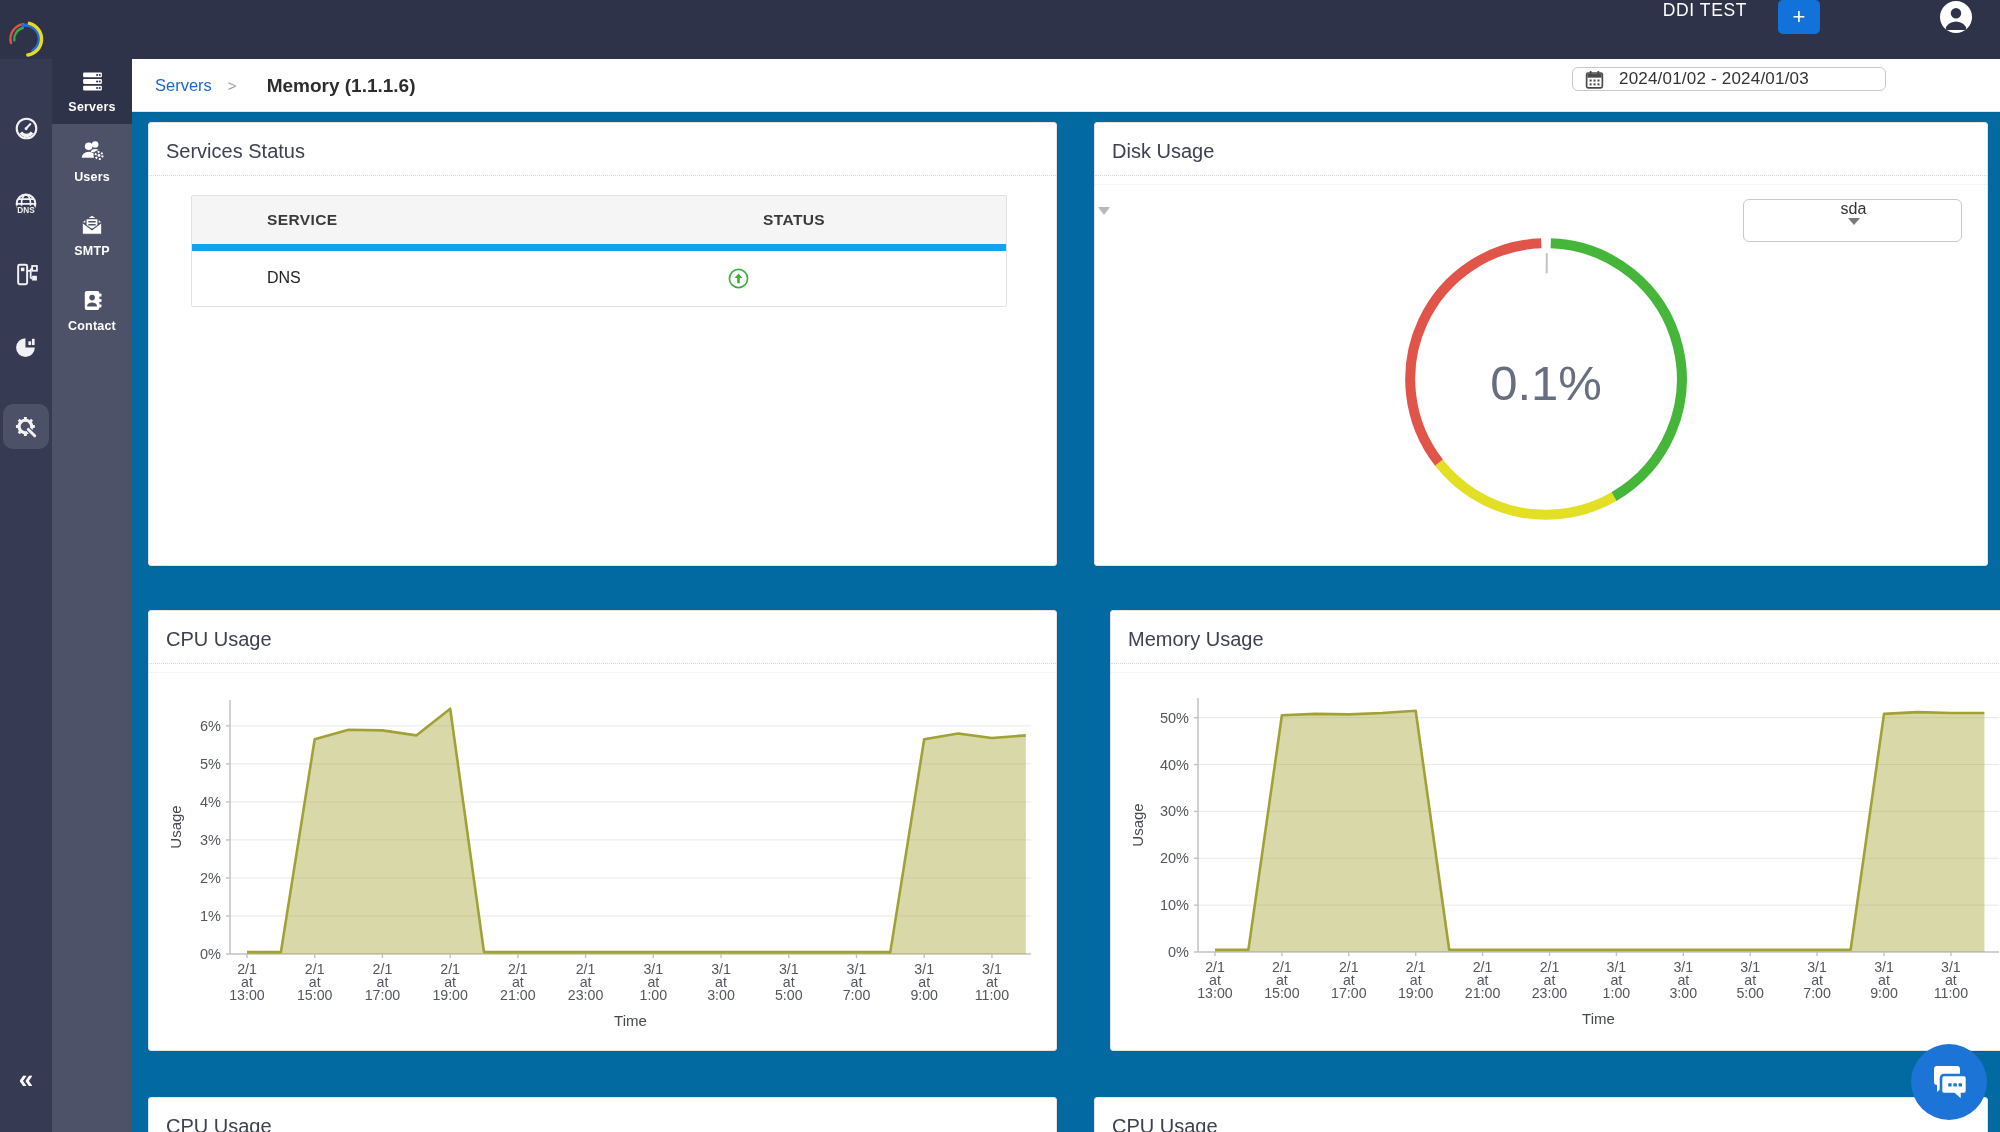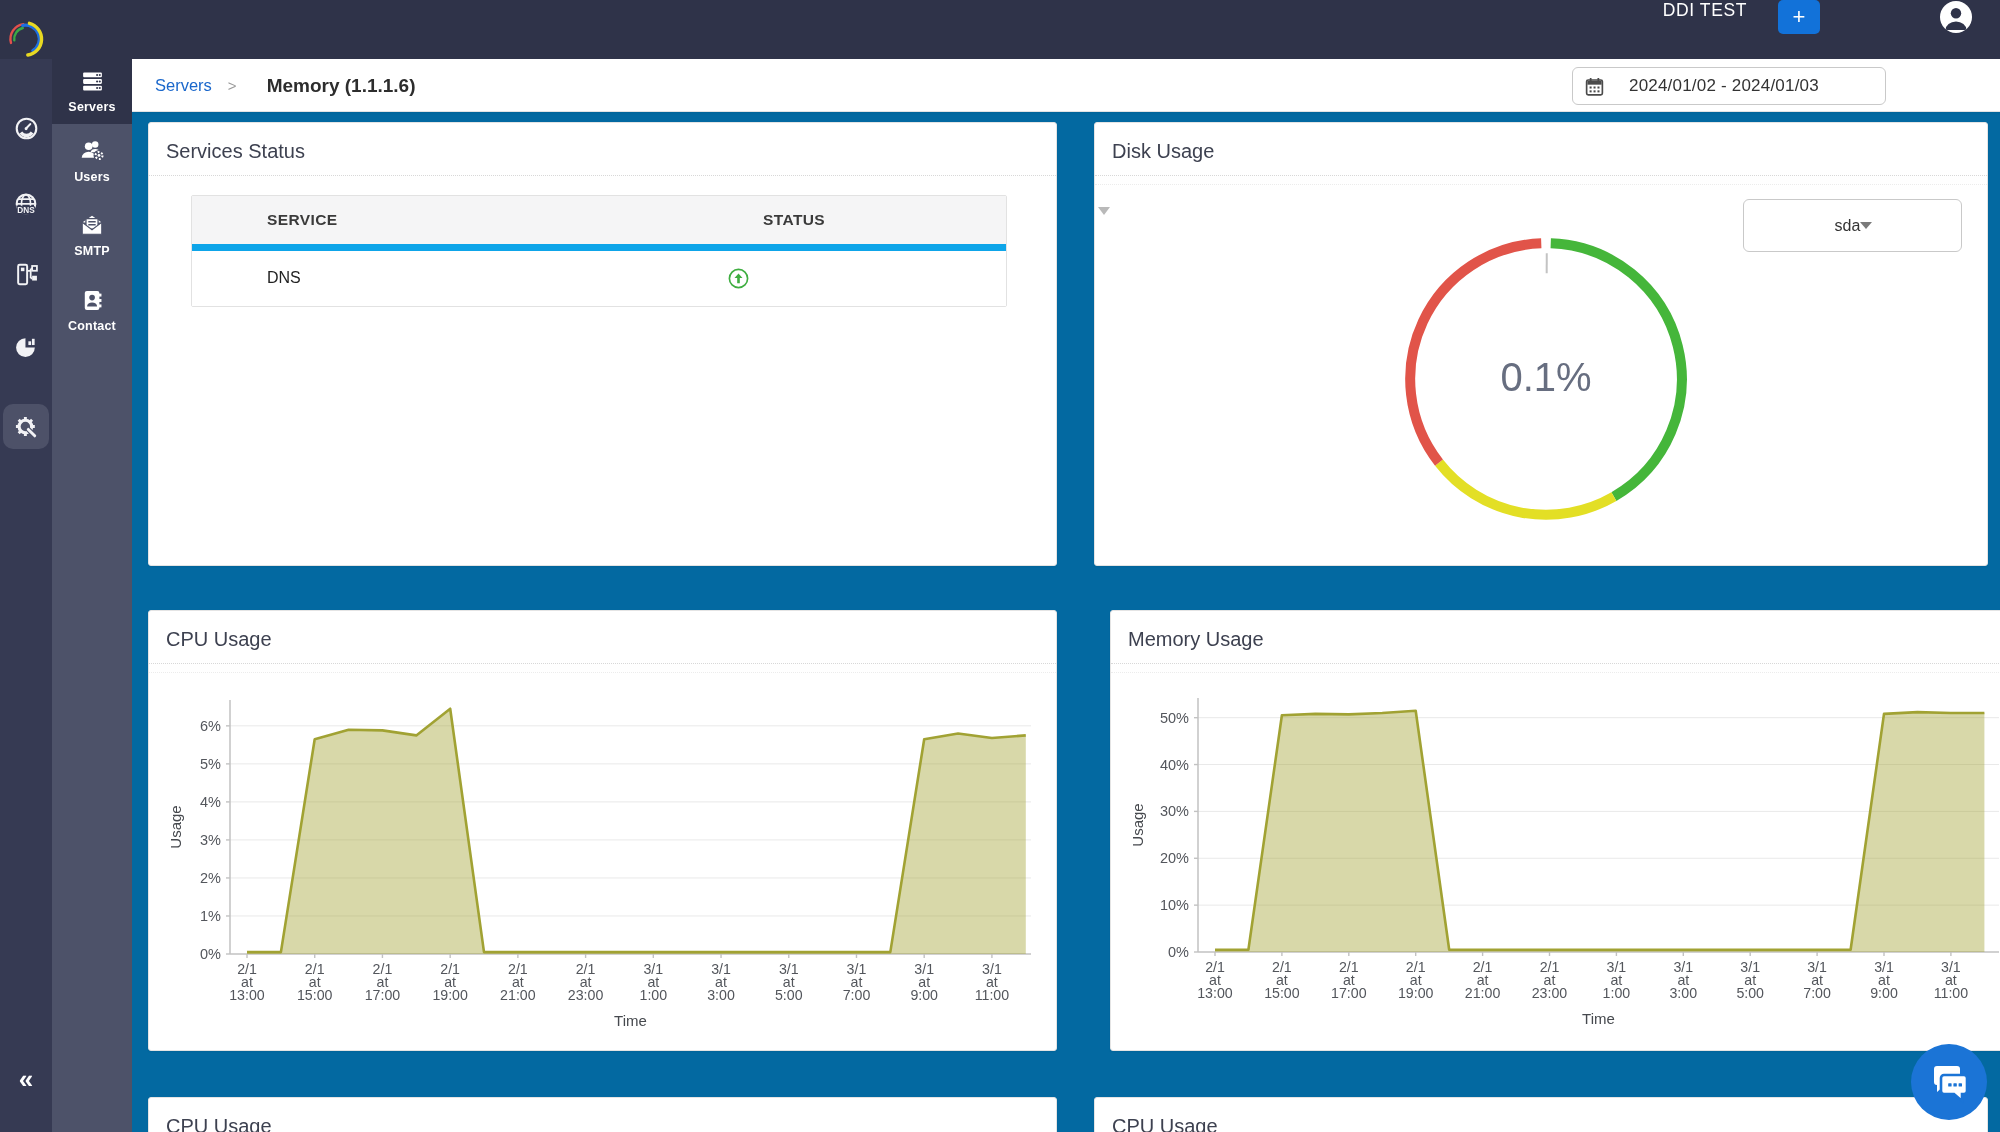--- a/index.html
+++ b/index.html
@@ -29,22 +29,22 @@
   .sub-item .lbl { color:#fff; font-size:12.5px; font-weight:600; letter-spacing:.2px; }
   .sub-item.active { background:#2f3349; }
 
   
   .crumbbar { position:absolute; left:132px; top:59px; width:1868px; height:53px; background:#fff;
               border-bottom:1px solid #e3e3e3; box-shadow:0 1px 3px rgba(0,0,0,.05); z-index:10; }
   .crumbs { position:absolute; left:23px; top:0; height:53px; display:flex; align-items:center; gap:16px; }
   .crumb-link { color:#1a67cb; font-size:16.5px; cursor:pointer; text-decoration:none; }
   .crumb-sep { color:#9a9a9a; font-size:15px; }
   .crumb-current { color:#2d2d2d; font-size:19px; font-weight:600; margin-left:14px; }
-  .datebox { position:absolute; left:1440px; top:8px; width:314px; height:38px; background:#fff;
-             border:1px solid #c9c9c9; border-radius:6px; display:flex; align-items:center; padding-left:11px; gap:24px; cursor:pointer; }
+  .datebox { position:absolute; left:1440px; top:8px; width:314px; height:24px; background:#fff;
+             border:1px solid #c9c9c9; border-radius:6px; display:flex; align-items:center; padding-left:11px; gap:14px; cursor:pointer; }
   .datebox .dtxt { font-size:17px; color:#333; font-weight:500; letter-spacing:.2px; }
 
   
   .main { position:absolute; left:132px; top:112px; width:1868px; height:1020px; background:#0369a1; }
   .card { position:absolute; background:#fff; border:1px solid #e4e4e4; border-radius:3px; box-shadow:0 1px 2px rgba(0,0,0,.05); }
   .card-title { position:absolute; left:17px; top:17px; font-size:20px; font-weight:400; color:#3d4150; }
   .sep1 { position:absolute; left:0; right:0; top:52px; border-top:1px dotted #d8d8d8; }
   .sep2 { position:absolute; left:0; right:0; top:61px; border-top:1px dotted #ececec; }
 
   .card-services { left:16px; top:10px;  width:909px; height:444px; }
@@ -59,29 +59,29 @@
   .svc-head { display:flex; height:55px; background:#f5f5f6; border-bottom:7px solid #0ea5e9; align-items:center; }
   .svc-row  { display:flex; height:54.7px; border-bottom:1px solid #ededed; align-items:center; background:#fff; }
   .svc-row:last-child { border-bottom:none; }
   .col-service { width:471px; padding-left:75px; }
   .col-status  { padding-left:65px; display:flex; align-items:center; }
   .svc-head .col-status { padding-left:100px; }
   .svc-head .col-service, .svc-head .col-status { font-size:15.5px; font-weight:600; color:#3a3a3a; letter-spacing:.4px; }
   .svc-row .col-service { font-size:16px; font-weight:500; color:#222; }
 
   
-  .disk-select { position:absolute; left:648px; top:76px; width:219px; height:53px; border:1px solid #c9c9c9;
-                 border-radius:6px; background:#fff; display:flex; align-items:center; justify-content:center;
-                 padding:0 14px 0 16px; cursor:pointer; }
+  .disk-select { position:absolute; left:648px; top:76px; width:219px; height:43px; border:1px solid #c9c9c9;
+                 border-radius:6px; background:#fff; display:flex; align-items:center; justify-content:flex-start;
+                 padding:0 14px 0 16px; cursor:pointer;flex-direction:column; }
   .disk-select .sval { font-size:16px; font-weight:500; color:#333; }
   .caret-down { width:0; height:0; border-left:6px solid transparent; border-right:6px solid transparent; border-top:7px solid #7a7a7a; }
   .mini-caret { position:absolute; left:3px; top:84px; width:0; height:0;
                 border-left:6px solid transparent; border-right:6px solid transparent; border-top:8px solid #b9b9b9; }
   .gauge-value { position:absolute; left:311px; top:232px; width:280px; text-align:center;
-                 font-size:40px; color:#676e80; }
+                 font-size:49px; color:#676e80; }
 
   
   .chart-svg { position:absolute; left:0; top:0; }
 
   
   .chat-btn { position:absolute; left:1911px; top:1044px; width:76px; height:76px; border-radius:50%;
               background:#1b74d6; border:none; cursor:pointer; z-index:40; padding:0; }
 
   svg text { font-family:"Liberation Sans", sans-serif; }
 </style>

